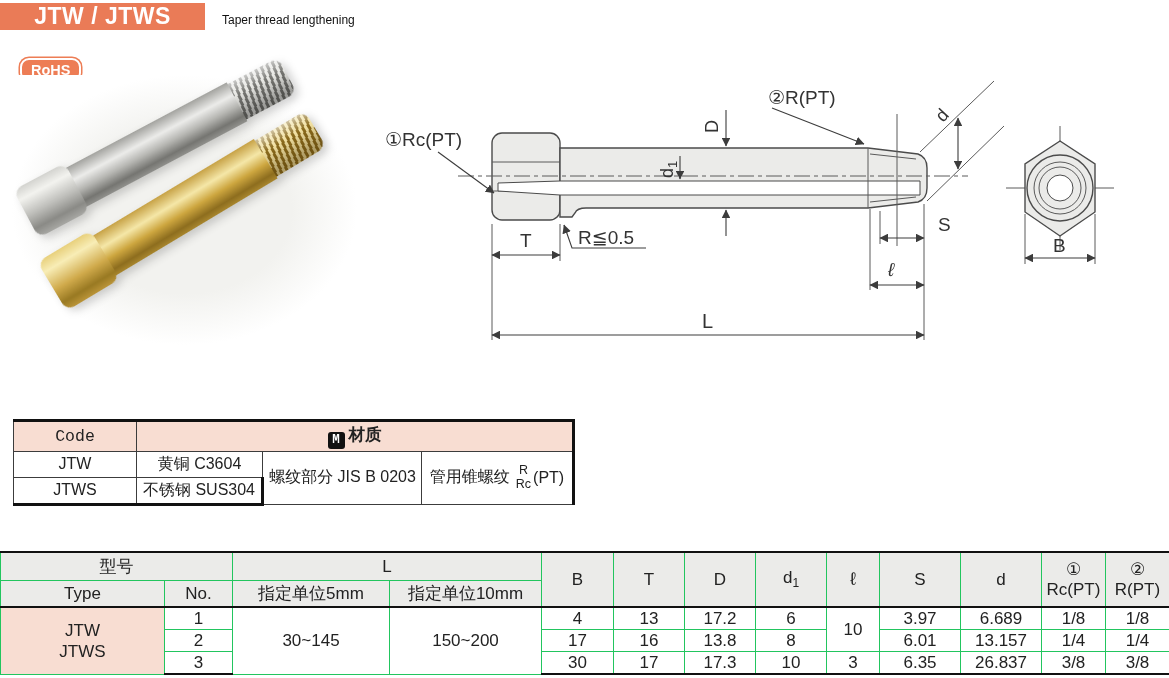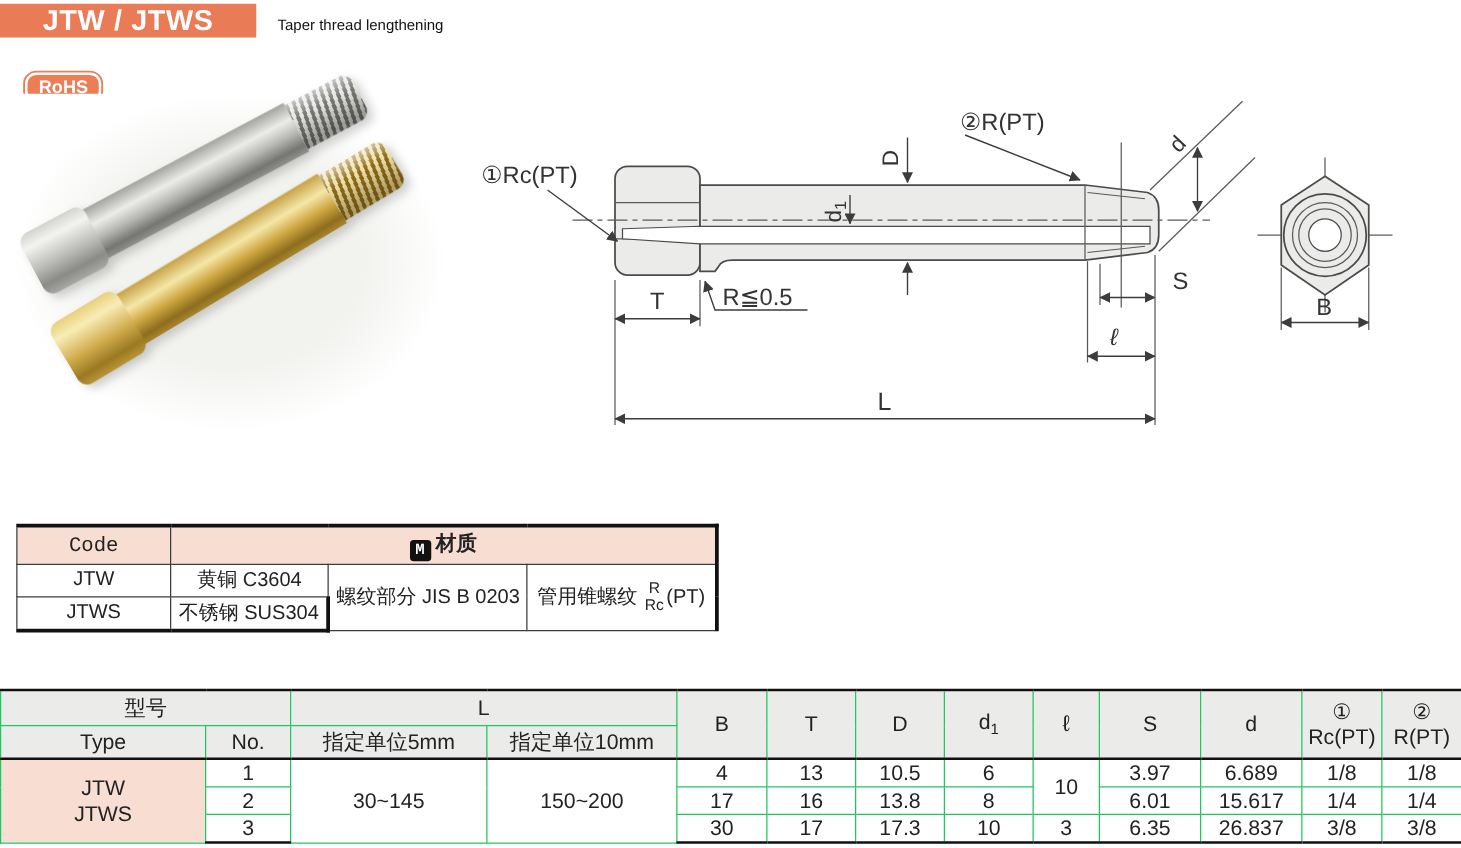--- a/index.html
+++ b/index.html
@@ -278,36 +278,36 @@
     <tr>
       <td rowspan="3" class="typecell">
         <div>JTW</div>
         <div>JTWS</div>
       </td>
       <td>1</td>
       <td rowspan="3">30~145</td>
       <td rowspan="3">150~200</td>
       <td>4</td>
       <td>13</td>
-      <td>10.5</td>
+      <td>17.2</td>
       <td>6</td>
       <td rowspan="2">10</td>
       <td>3.97</td>
       <td>6.689</td>
       <td>1/8</td>
       <td>1/8</td>
     </tr>
     <tr>
       <td>2</td>
       <td>17</td>
       <td>16</td>
       <td>13.8</td>
       <td>8</td>
       <td>6.01</td>
-      <td>15.617</td>
+      <td>13.157</td>
       <td>1/4</td>
       <td>1/4</td>
     </tr>
     <tr>
       <td>3</td>
       <td>30</td>
       <td>17</td>
       <td>17.3</td>
       <td>10</td>
       <td>3</td>

